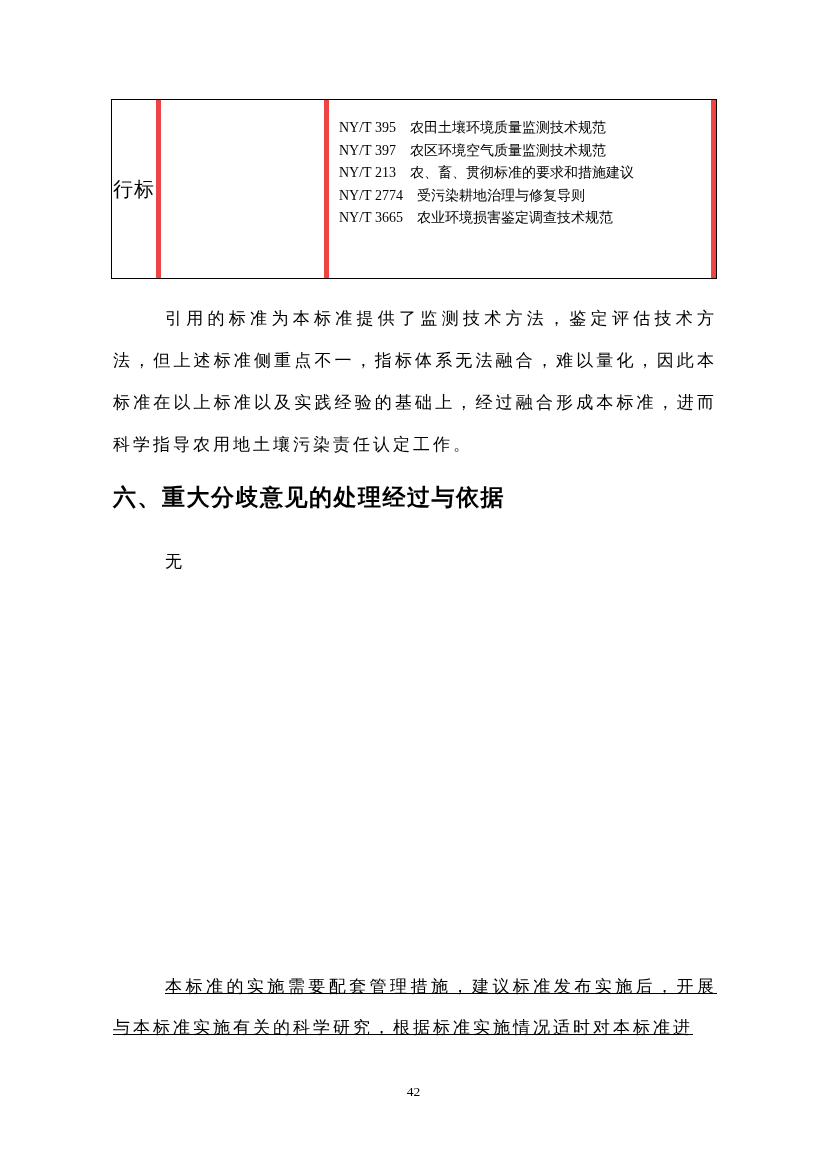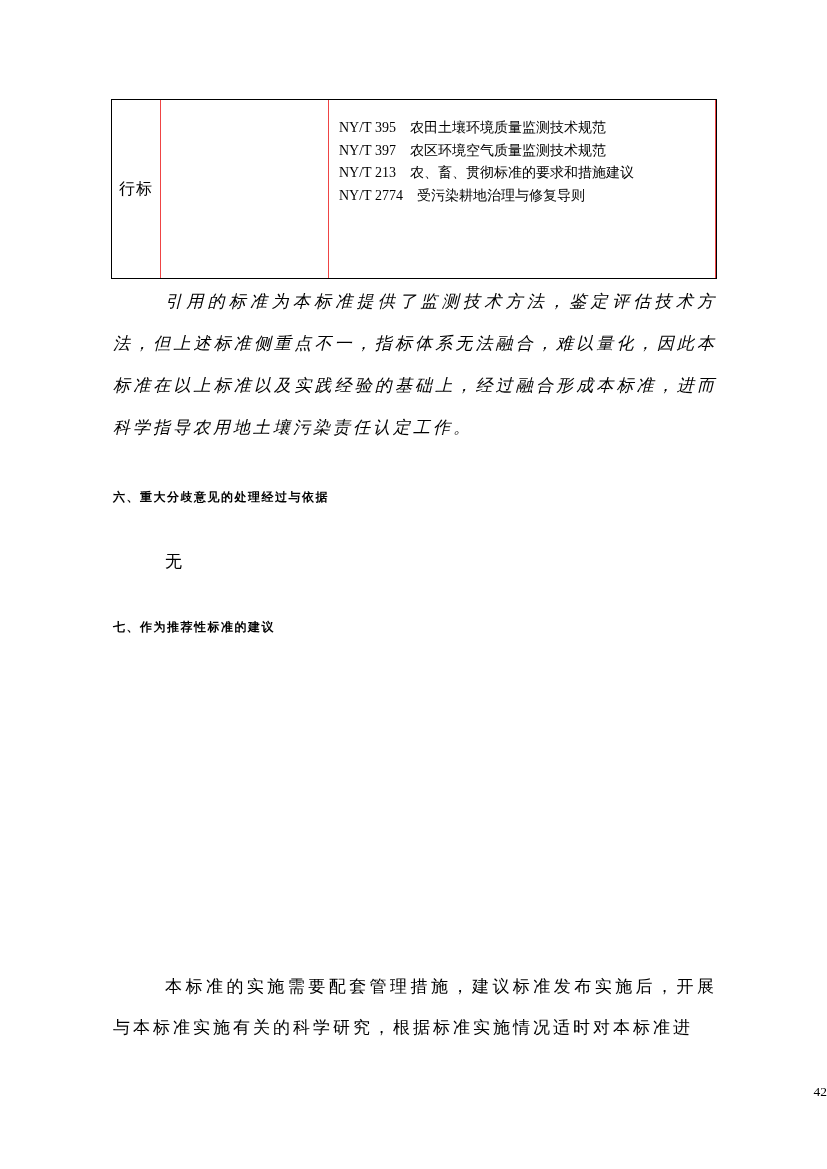--- a/index.html
+++ b/index.html
@@ -20,28 +20,28 @@
     position: absolute;
     left: 111px;
     top: 99px;
     width: 606px;
     height: 180px;
     display: flex;
     border: 1px solid #000;
   }
   .doc-table .cell {
     height: 100%;
-    border-right: 1px solid #ef4444;
+    border-right: 5px solid #ef4444;
   }
   .cell-rowlabel {
     width: 49px;
     display: flex;
     align-items: center;
     justify-content: center;
-    font-size: 16px;
+    font-size: 20px;
     letter-spacing: 1px;
   }
   .cell-empty { width: 168px; }
   .cell-standards {
     flex: 1;
     border-right: none;
     padding: 17px 6px 0 10px;
     font-size: 14px;
     line-height: 22.5px;
     white-space: nowrap;
@@ -65,39 +65,39 @@
     text-justify: inter-character;
   }
   .indent { text-indent: 52px; }
 
   .section-heading {
     position: absolute;
     left: 113px;
     width: 604px;
     font-family: "Liberation Sans", "DejaVu Sans", sans-serif;
     font-weight: bold;
-    font-size: 12px;
+    font-size: 23px;
     line-height: 32px;
     letter-spacing: 1.5px;
   }
 
-  .para-1 { top: 281px; font-style: italic; }
+  .para-1 { top: 298px; }
   .heading-6 { top: 481px; }
   .para-none { top: 541px; line-height: 42px; }
   .heading-7 { top: 611px; }
   .para-2 { top: 676px; line-height: 40px; }
   .heading-8 { top: 907px; }
-  .para-3 { top: 966px; line-height: 41px; }
+  .para-3 { top: 966px; line-height: 41px; text-decoration: underline; }
 
   .page-number {
     position: absolute;
     top: 1084px;
     left: 0;
     width: 100%;
-    text-align: right;
+    text-align: center;
     font-size: 13.5px;
   }
 </style>
 </head>
 <body>
 
 <div class="page">
 
   <div class="doc-table">
     <div class="cell cell-rowlabel">行标</div>
@@ -108,30 +108,32 @@
       </div>
       <div class="std-row">
         <span class="std-code">NY/T 397</span><span>农区环境空气质量监测技术规范</span>
       </div>
       <div class="std-row">
         <span class="std-code">NY/T 213</span><span>农、畜、贯彻标准的要求和措施建议</span>
       </div>
       <div class="std-row">
         <span class="std-code">NY/T 2774</span><span>受污染耕地治理与修复导则</span>
       </div>
+      <div class="std-row">
+        <span class="std-code">NY/T 3665</span><span>农业环境损害鉴定调查技术规范</span>
+      </div>
     </div>
   </div>
 
   <p class="body-para para-1 indent">引用的标准为本标准提供了监测技术方法，鉴定评估技术方法，但上述标准侧重点不一，指标体系无法融合，难以量化，因此本标准在以上标准以及实践经验的基础上，经过融合形成本标准，进而科学指导农用地土壤污染责任认定工作。</p>
 
   <h2 class="section-heading heading-6">六、重大分歧意见的处理经过与依据</h2>
 
   <p class="body-para para-none indent">无</p>
 
-  <h2 class="section-heading heading-7">七、作为推荐性标准的建议</h2>
 
 
 
   <p class="body-para para-3 indent">本标准的实施需要配套管理措施，建议标准发布实施后，开展与本标准实施有关的科学研究，根据标准实施情况适时对本标准进</p>
 
   <div class="page-number">42</div>
 
 </div>
 
 </body></html>

